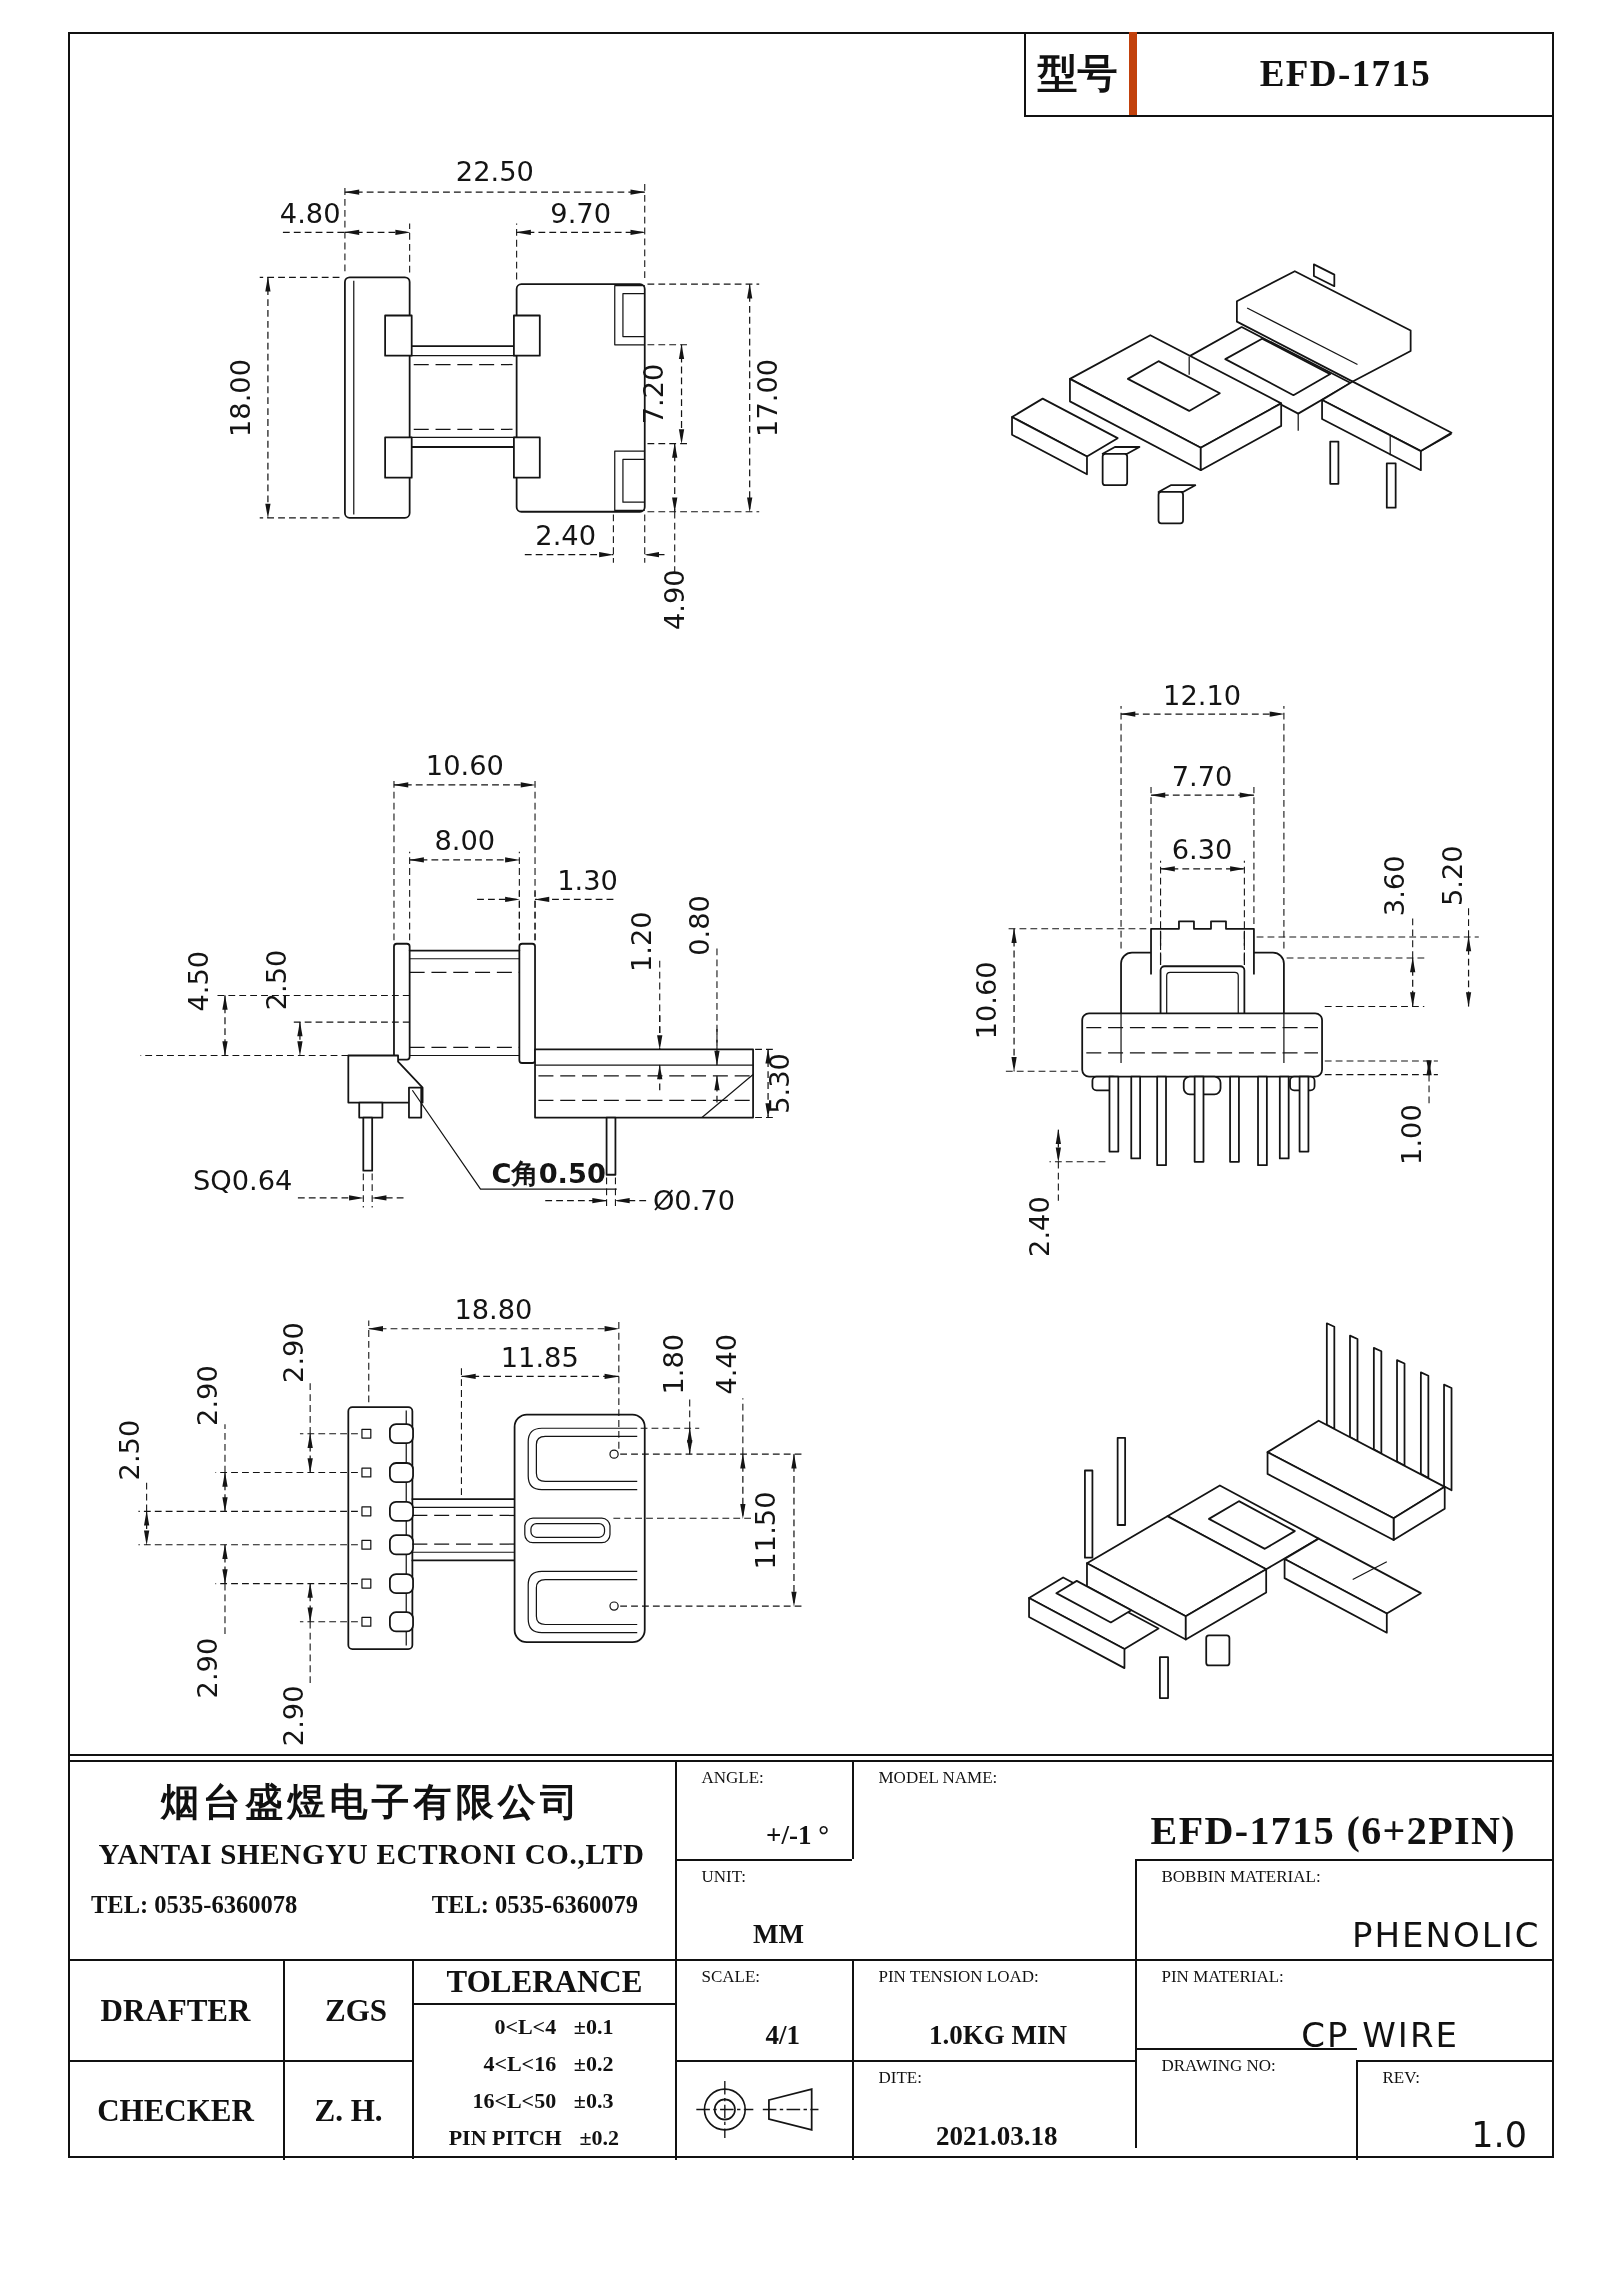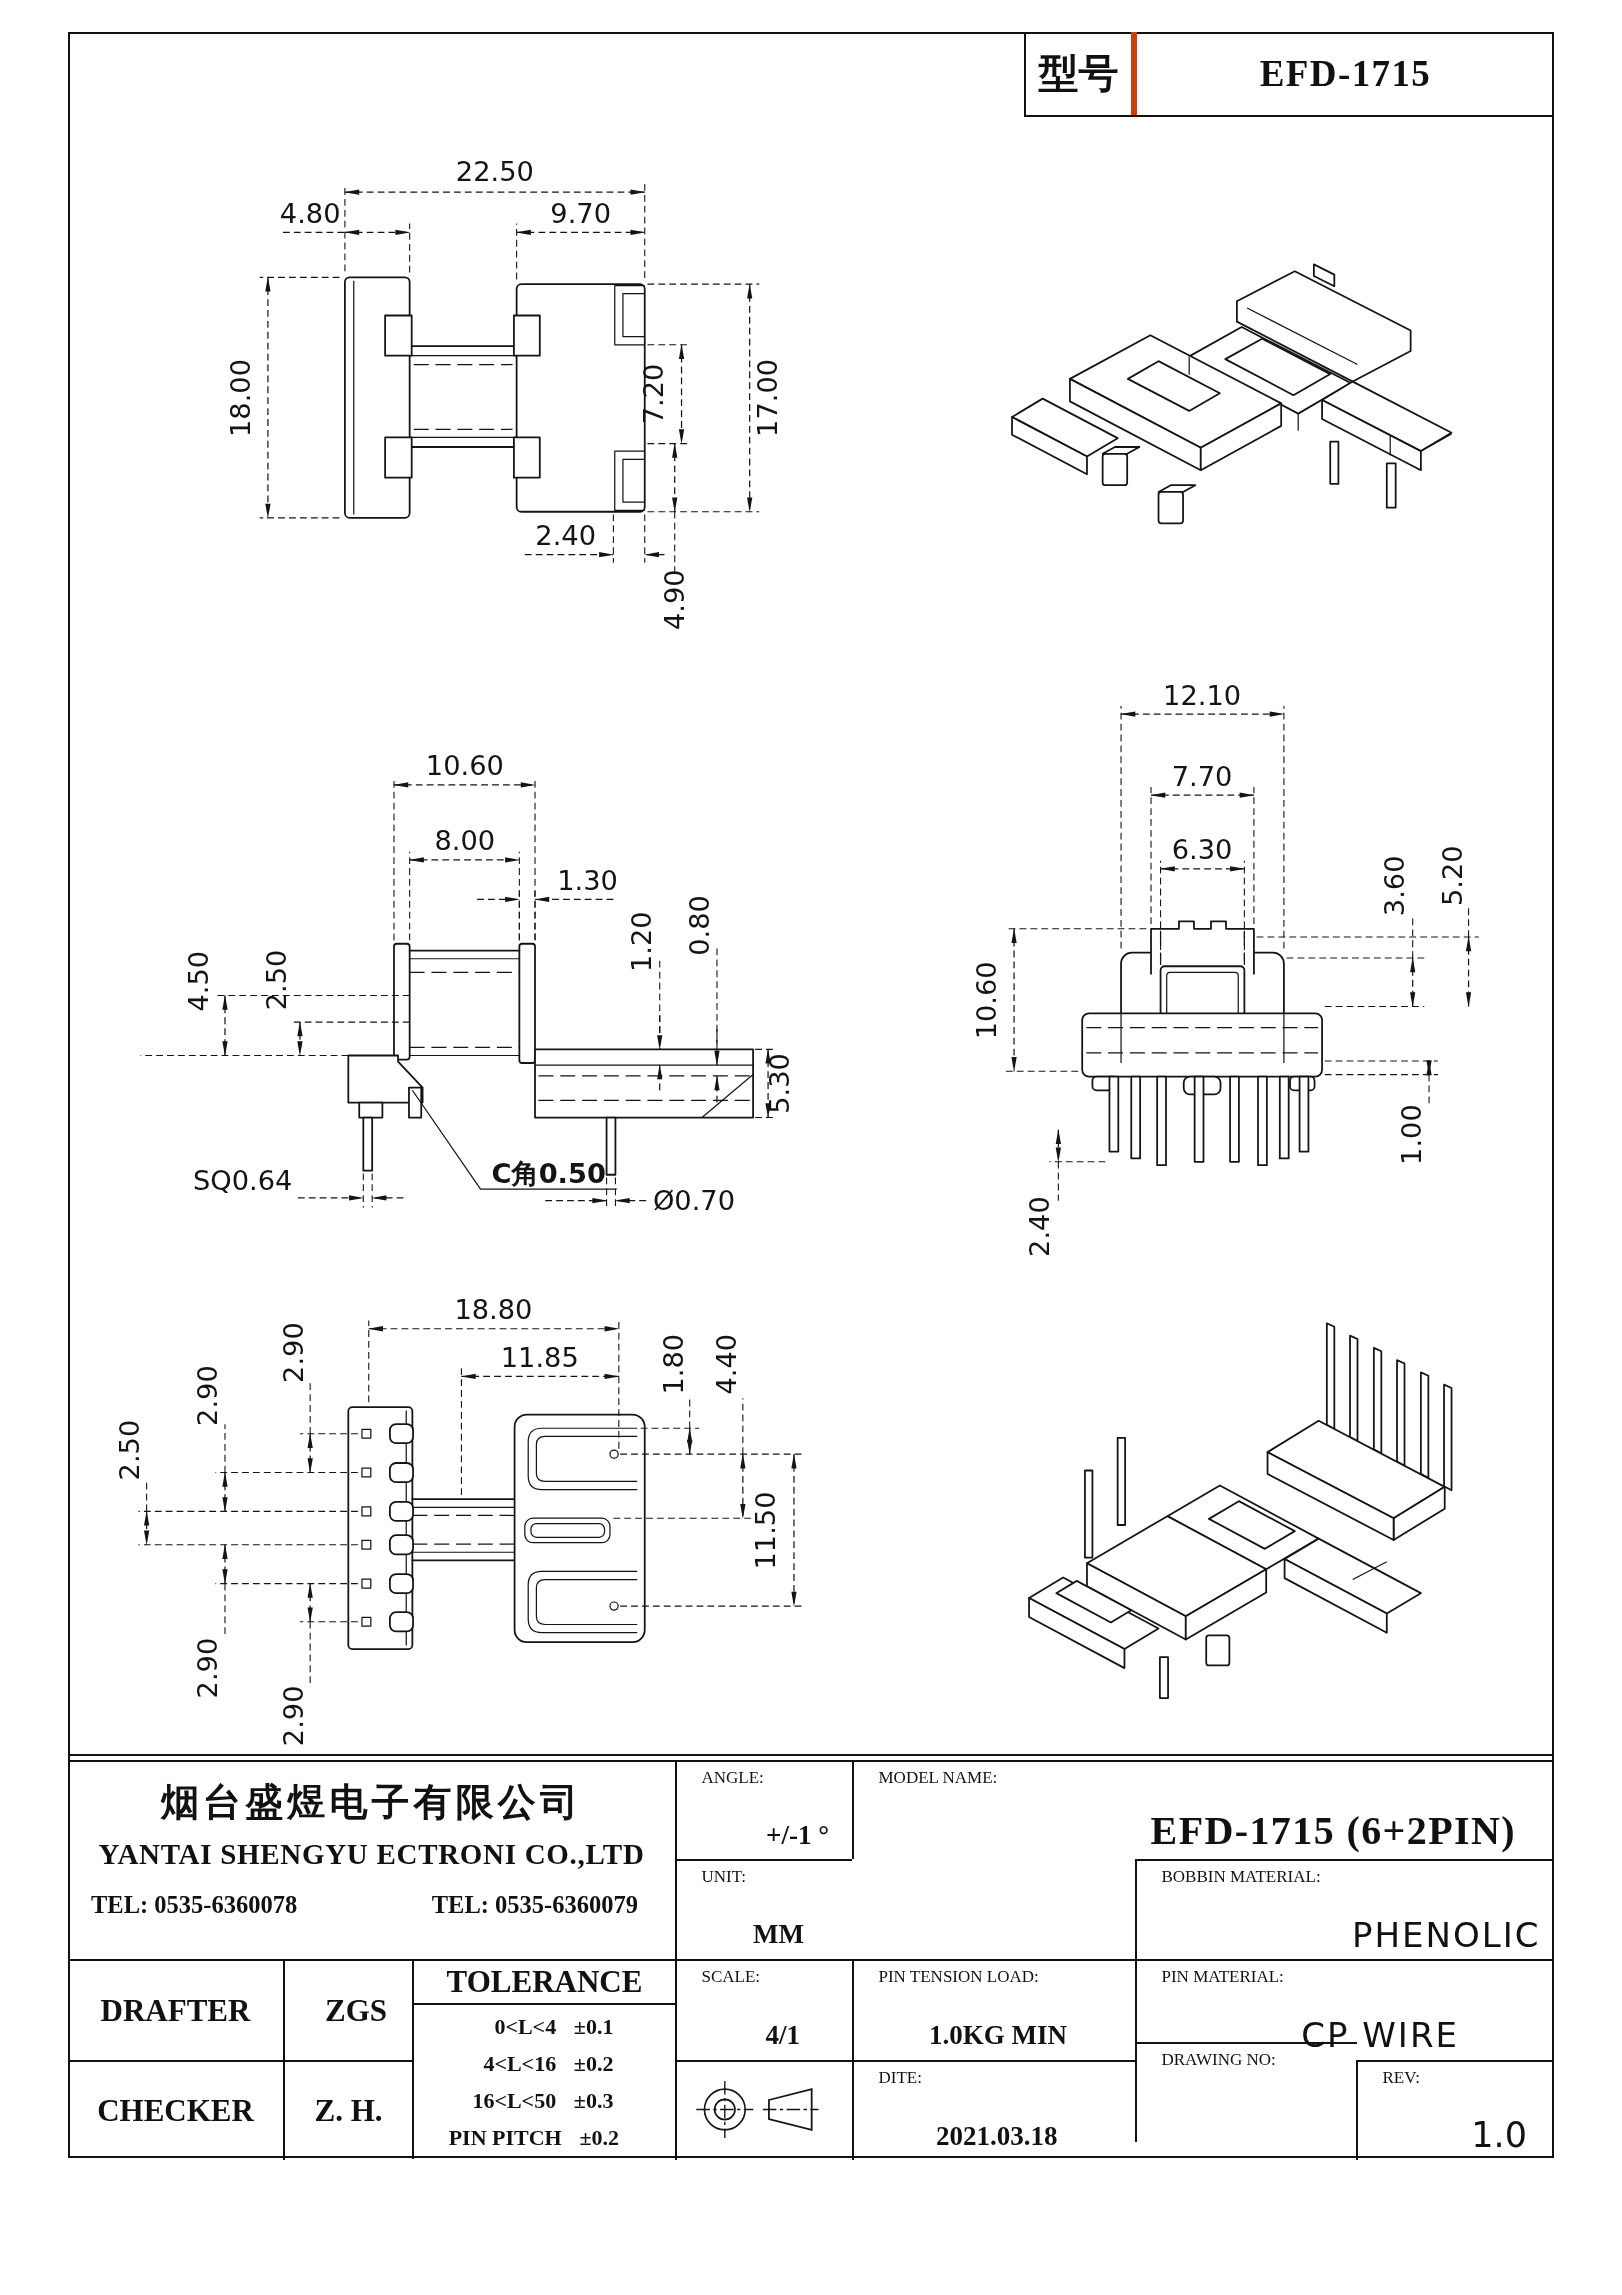--- a/index.html
+++ b/index.html
@@ -12,21 +12,21 @@
   svg .ol2{fill:none;stroke:#141414;stroke-width:1.8;stroke-linejoin:round;}
   svg .fw{fill:#ffffff;stroke:#141414;stroke-width:2.6;stroke-linejoin:round;}
   svg .dash{fill:none;stroke:#141414;stroke-width:1.8;stroke-dasharray:22 10;}
   svg .dim{fill:none;stroke:#141414;stroke-width:1.8;stroke-dasharray:10 6;}
   svg .ext{fill:none;stroke:#141414;stroke-width:1.6;stroke-dasharray:10 6;}
   svg .dt{font-family:"DejaVu Sans",sans-serif;font-size:40px;fill:#141414;}
   svg .dtb{font-family:"DejaVu Sans",sans-serif;font-size:40px;font-weight:bold;fill:#141414;}
   
   .modelbox{position:absolute;left:1024px;top:32px;width:530px;height:85px;display:flex;
             border-left:2px solid #111;border-bottom:2px solid #111;box-sizing:border-box;}
-  .modelbox .mlabel{width:111px;border-right:6px solid #c2410c;display:flex;align-items:center;
+  .modelbox .mlabel{width:111px;border-right:8px solid #c2410c;display:flex;align-items:center;
             justify-content:center;font-size:40px;font-weight:bold;box-sizing:border-box;}
   .modelbox .mvalue{flex:1;display:flex;align-items:center;justify-content:center;
             font-size:37px;font-weight:bold;letter-spacing:1.4px;}
   
   .tb{position:absolute;left:68px;top:1760px;width:1486px;height:397px;box-sizing:border-box;
       border-top:2px solid #111;}
   .tb::before{content:'';position:absolute;left:0;right:0;top:-8.2px;border-top:2px solid #111;}
   .cell{position:absolute;box-sizing:border-box;border-left:2px solid #111;border-top:2px solid #111;}
   .cell.nl{border-left:none;} .cell.nt{border-top:none;}
   .lbl{position:absolute;left:9.5px;top:5.5px;font-weight:normal;font-size:17px;white-space:nowrap;margin-left:15px;}
@@ -505,21 +505,21 @@
         <line x1="28" y1="70" x2="112" y2="70" stroke="#141414" stroke-width="2" stroke-dasharray="20 5 5 5"></line>
         <line x1="70" y1="28" x2="70" y2="112" stroke="#141414" stroke-width="2" stroke-dasharray="20 5 5 5"></line>
         <path d="M135,56 L198,40 L198,100 L135,84 Z" fill="none" stroke="#141414" stroke-width="2.6"></path>
         <line x1="126" y1="70" x2="208" y2="70" stroke="#141414" stroke-width="2" stroke-dasharray="20 5 5 5"></line>
       </svg>
     </div>
     <div class="cell" style="left:784px;top:298px;width:283px;height:100px;">
       <div class="lbl">DITE:</div>
       <div class="val" style="left:82px;bottom:8.2px;font-size:27px;">2021.03.18</div>
     </div>
-    <div class="cell" style="left:1067px;top:280px;width:222px;height:100px;padding-left:18px;">
+    <div class="cell" style="left:1067px;top:286px;width:222px;height:100px;padding-left:18px;">
       <div class="lbl">DRAWING NO:</div>
     </div>
     <div class="cell" style="left:1288px;top:298px;width:198px;height:100px;">
       <div class="lbl">REV:</div>
       <div class="val thin" style="right:27px;bottom:5.5px;font-size:35px;">1.0</div>
     </div>
   </div>
 
 </div>
 

